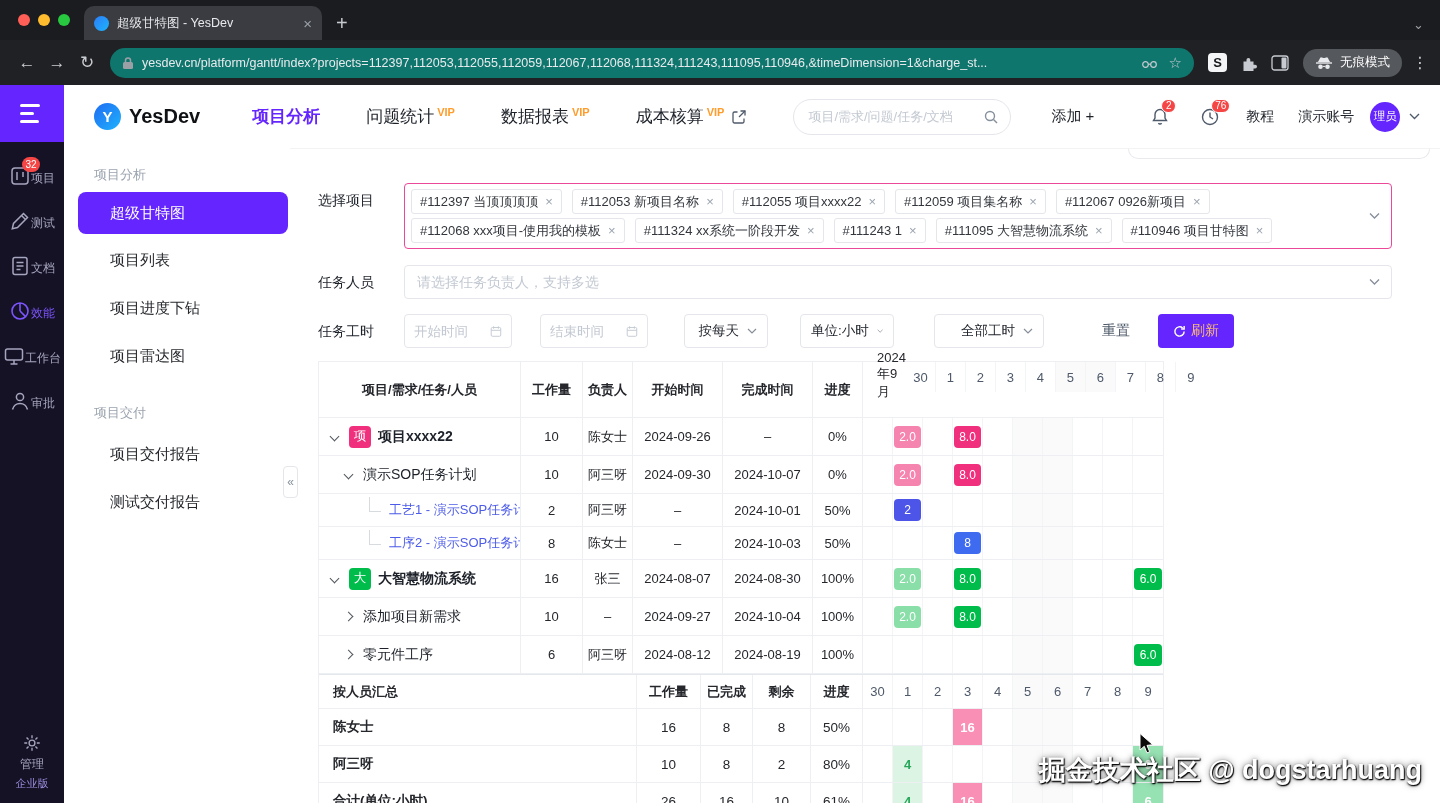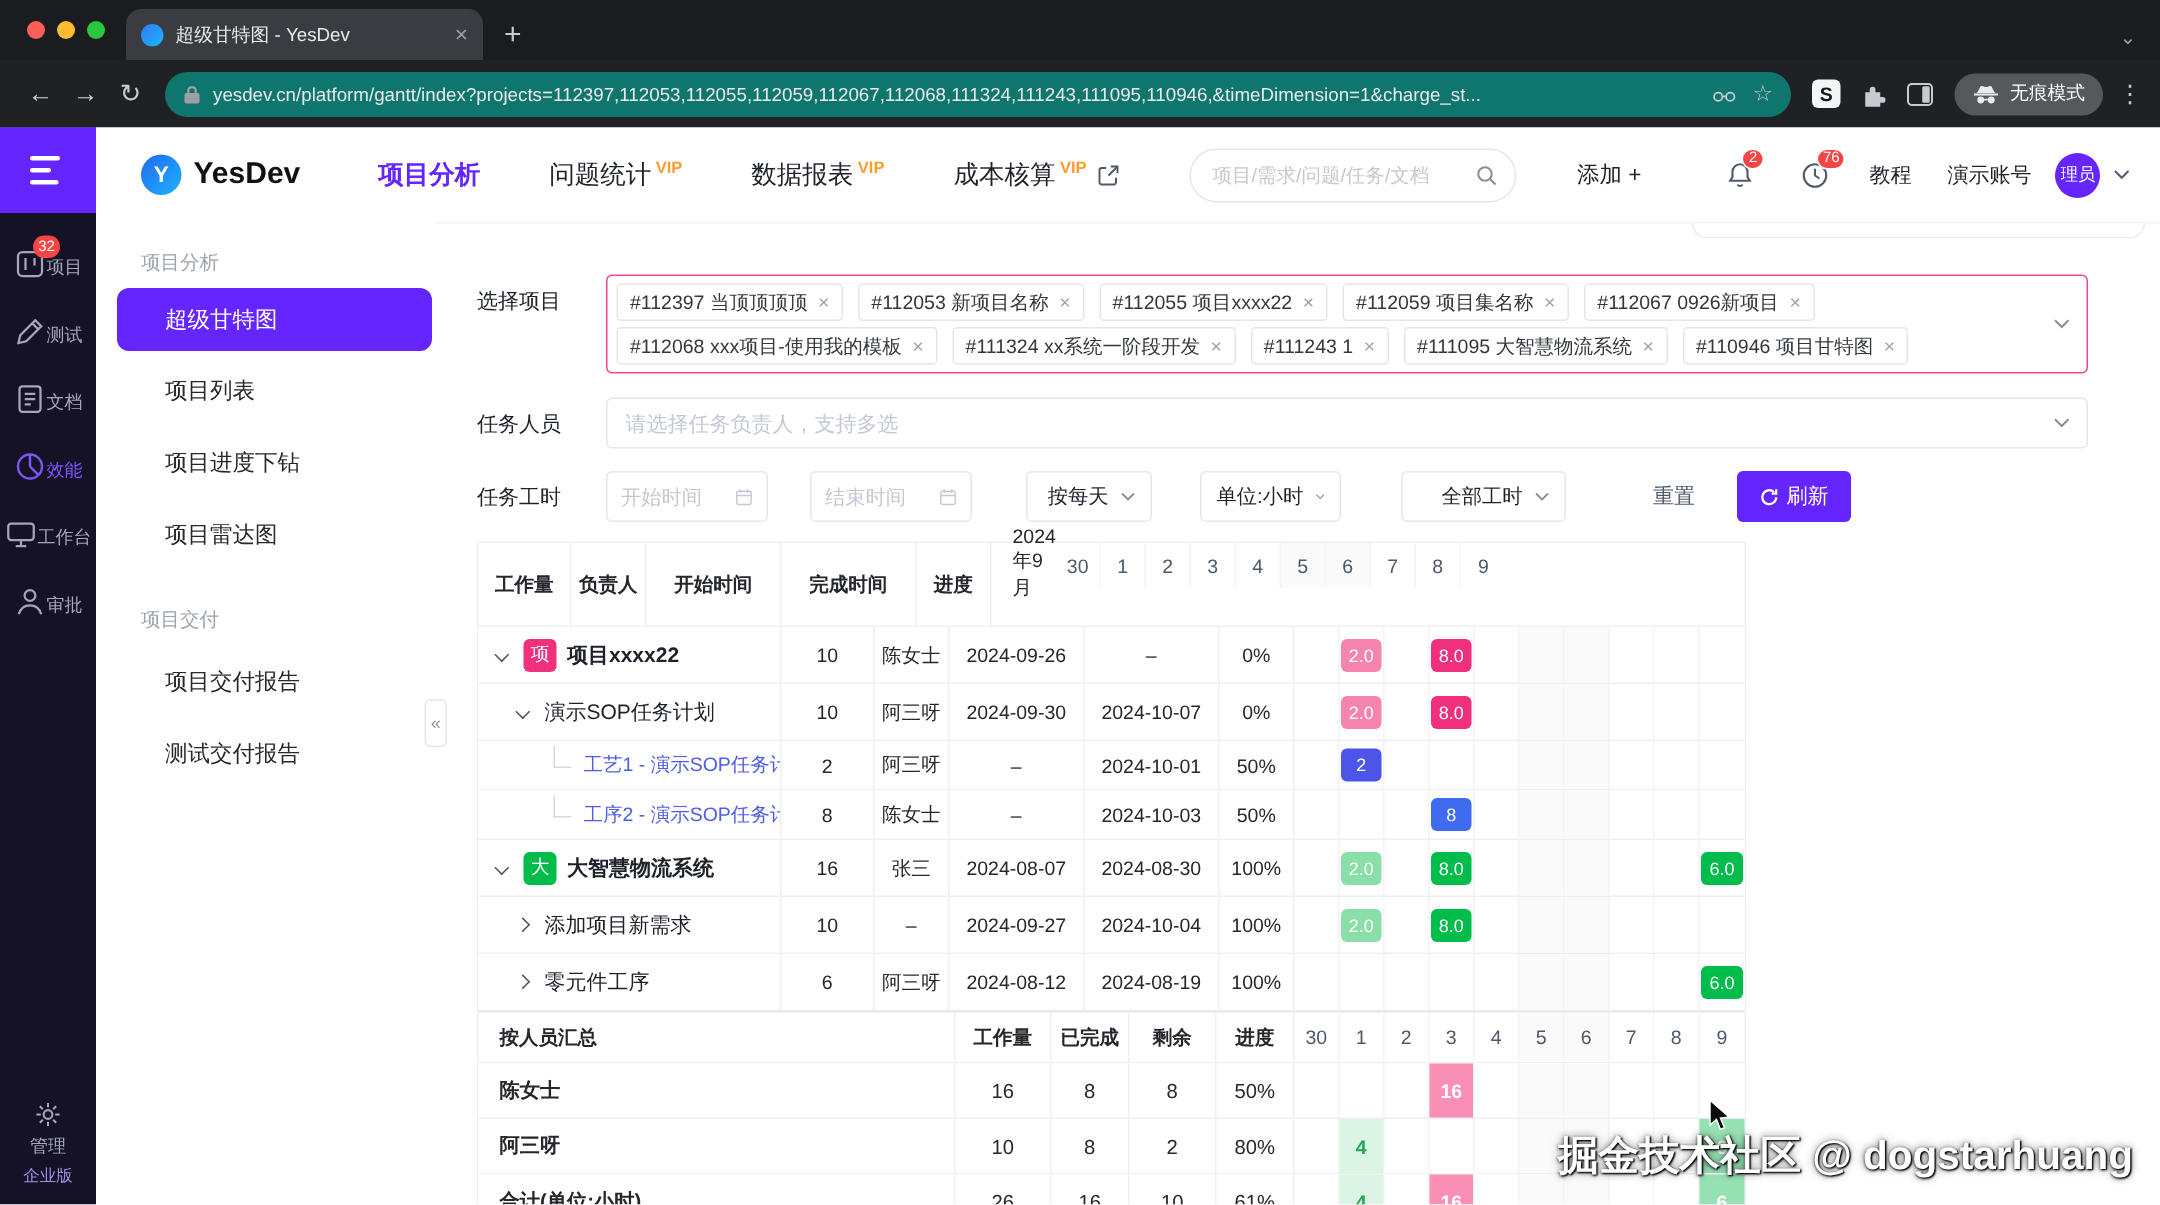--- a/index.html
+++ b/index.html
@@ -94,21 +94,21 @@
   .wt-controls{display:flex;align-items:center;margin-left:16px}
   .date-input{width:108px;height:34px;border:1px solid #E5E6EB;border-radius:4px;display:flex;align-items:center;padding:0 9px;gap:6px}
   .date-input input{border:none;outline:none;width:100%;min-width:0;font-size:13.5px;color:#1D2129;background:transparent;font-family:inherit}
   .date-input input::placeholder{color:#C3C9D2}
   .date-input.second{margin-left:28px}
   .mini-select{height:34px;border:1px solid #E5E6EB;border-radius:4px;display:flex;align-items:center;justify-content:flex-end;padding:0 10px;font-size:13.5px;color:#1D2129;gap:8px;white-space:nowrap}
   .ms-g{width:84px;margin-left:36px}
   .ms-u{width:94px;margin-left:32px}
   .ms-s{width:110px;margin-left:40px}
   .reset{margin-left:58px;font-size:14px;color:#4E5969}
-  .refresh-btn{margin-left:28px;width:76px;height:34px;background:#6425FE;border:none;border-radius:4px;color:#ffffff;font-size:14px;display:flex;align-items:center;justify-content:center;gap:5px;font-family:inherit}
+  .refresh-btn{margin-left:28px;width:76px;height:34px;background:#6425FE;border:none;border-radius:4px;color:#fdba74;font-size:14px;display:flex;align-items:center;justify-content:center;gap:5px;font-family:inherit}
 
   
   .gantt{margin-top:13px;width:846px;border:1px solid #EDEFF2;background:#fff}
   .g-header{display:flex;height:56px;border-bottom:1px solid #EDEFF2}
   .hl{display:flex;align-items:center;justify-content:center;font-size:13px;font-weight:700;color:#25272C;border-right:1px solid #EDEFF2;flex:none;height:100%}
   .c-name{width:202px}
   .c-load{width:62px}.c-owner{width:50px}.c-start{width:90px}.c-end{width:90px}.c-prog{width:50px}
   .h-timeline{width:300px;display:flex;flex:none}
   .month-row{height:26px;font-size:13px;color:#25272C;display:flex;align-items:center;padding-left:14px}
   .days-row{height:30px;display:flex}
@@ -479,20 +479,21 @@
                   <path d="M12 7a5 5 0 1 1-1.6-3.7"></path>
                   <path d="M12 1.2v3.2H8.8"></path>
                 </svg>
               <span>刷新</span>
             </button>
           </div>
         </div>
 
         <div class="gantt">
           <div class="g-header">
+            <div class="hl c-name">项目/需求/任务/人员</div>
             <div class="hl c-load">工作量</div>
             <div class="hl c-owner">负责人</div>
             <div class="hl c-start">开始时间</div>
             <div class="hl c-end">完成时间</div>
             <div class="hl c-prog">进度</div>
             <div class="h-timeline">
               <div class="month-row">
                   <span>2024年9月</span>
                 </div>
               <div class="days-row">

